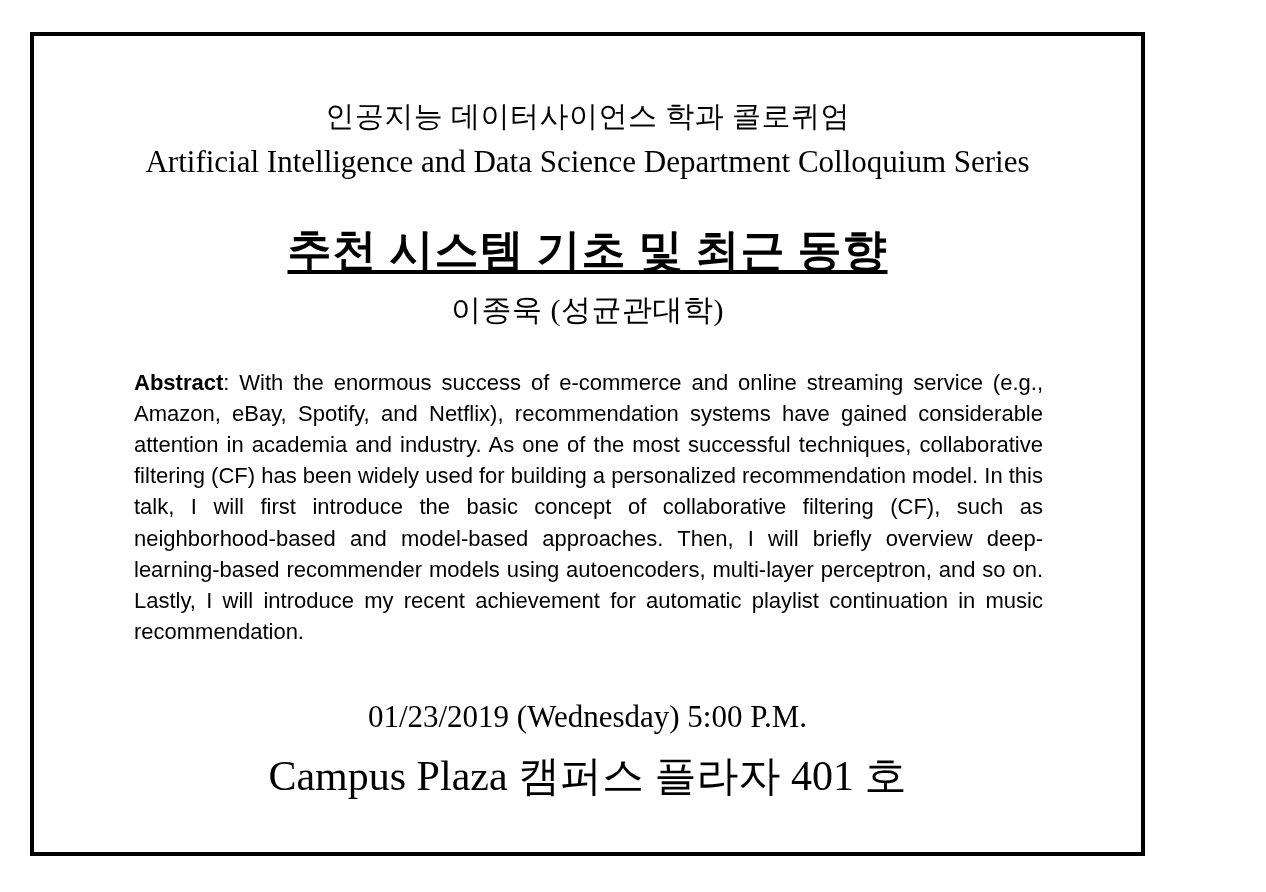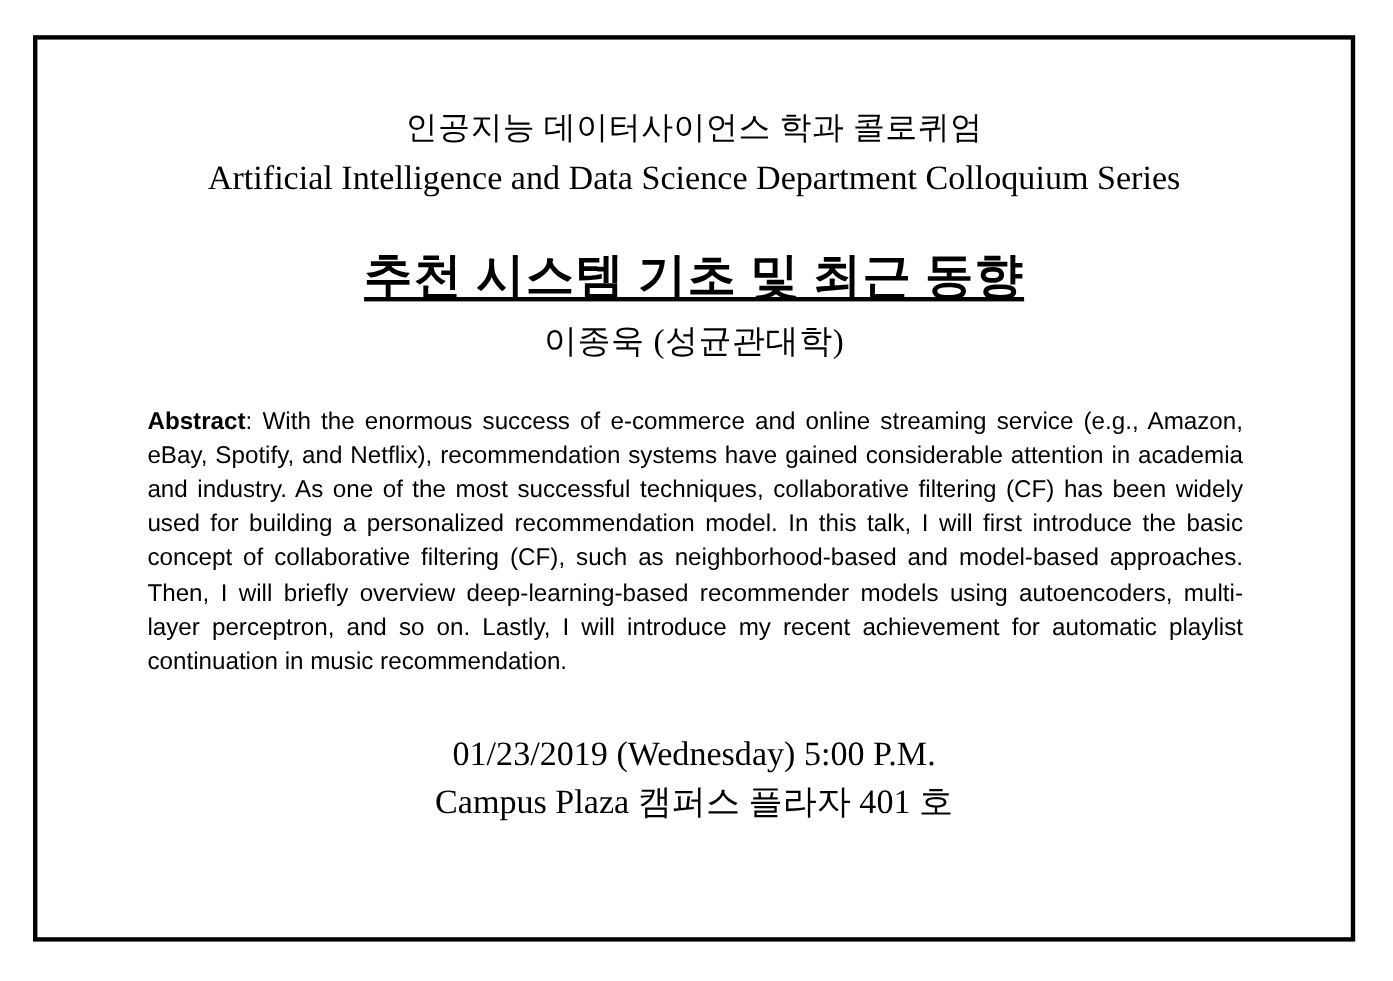--- a/index.html
+++ b/index.html
@@ -11,21 +11,21 @@
     width: 1266px;
     height: 892px;
     font-family: "Liberation Serif", serif;
     color: #000000;
     overflow: hidden;
   }
   .poster {
     position: absolute;
     left: 30px;
     top: 32px;
-    width: 1202px;
+    width: 1115px;
     height: 824px;
     border: 4px solid #000000;
     box-sizing: border-box;
     background: #ffffff;
   }
   .inner {
     padding: 0 60px;
     box-sizing: border-box;
     width: 100%;
     height: 100%;
@@ -78,23 +78,23 @@
   }
   .footer {
     margin-top: 48px;
     text-align: center;
   }
   .datetime {
     font-size: 31px;
     line-height: 1.35;
   }
   .venue {
-    font-size: 31px;
+    font-size: 42px;
     line-height: 1.35;
-    margin-top: 2px;
+    margin-top: 10px;
   }
 </style>
 </head>
 <body>
 
 <div class="poster">
   <div class="inner">
 
     <div class="header-block">
       <div class="series-korean">인공지능 데이터사이언스 학과 콜로퀴엄</div>

